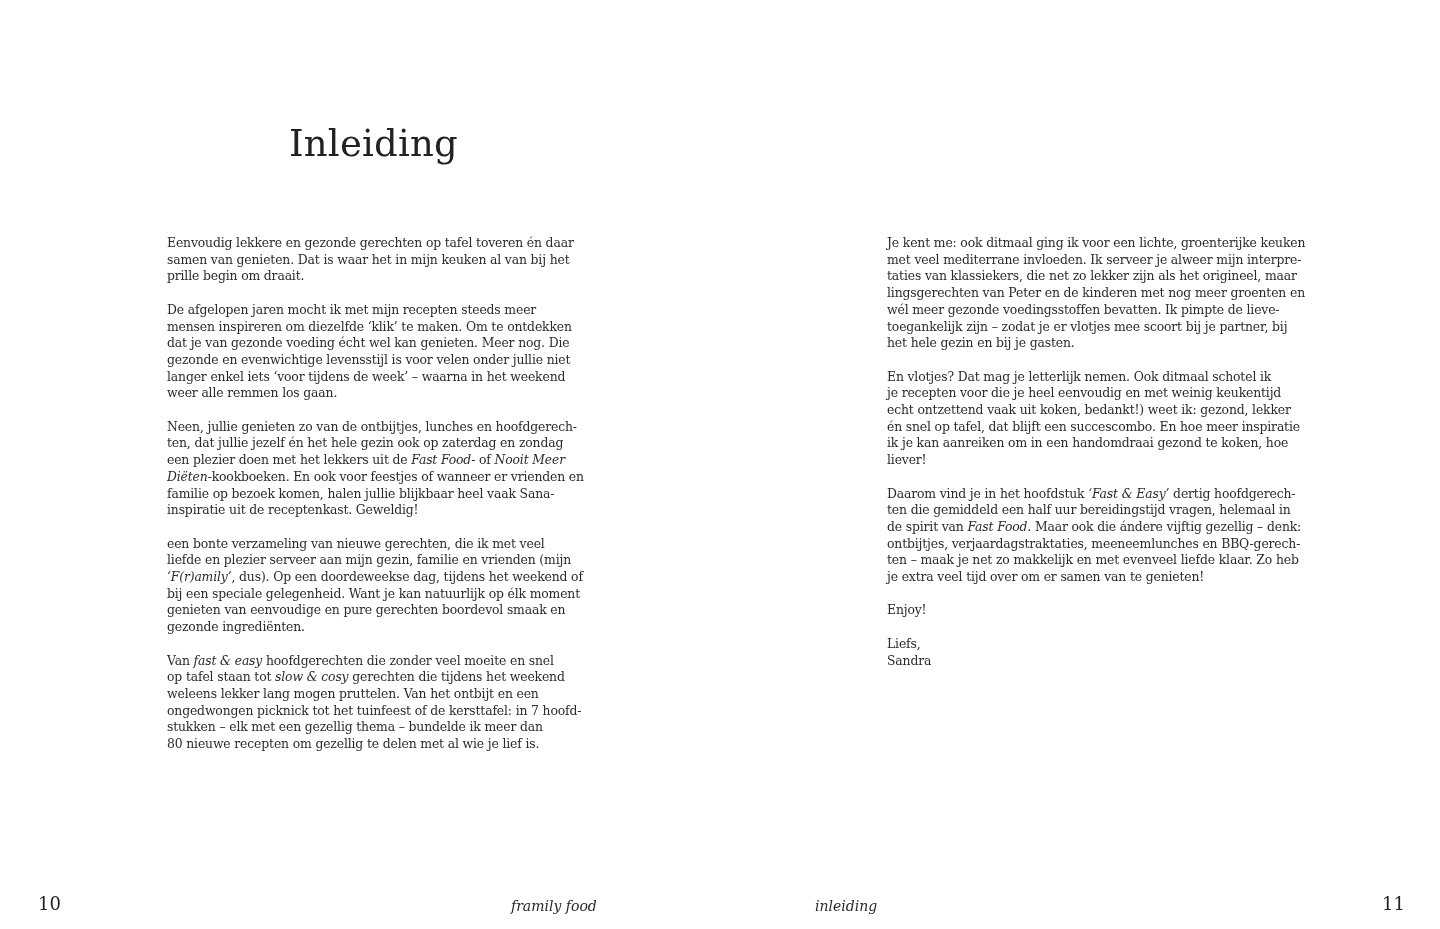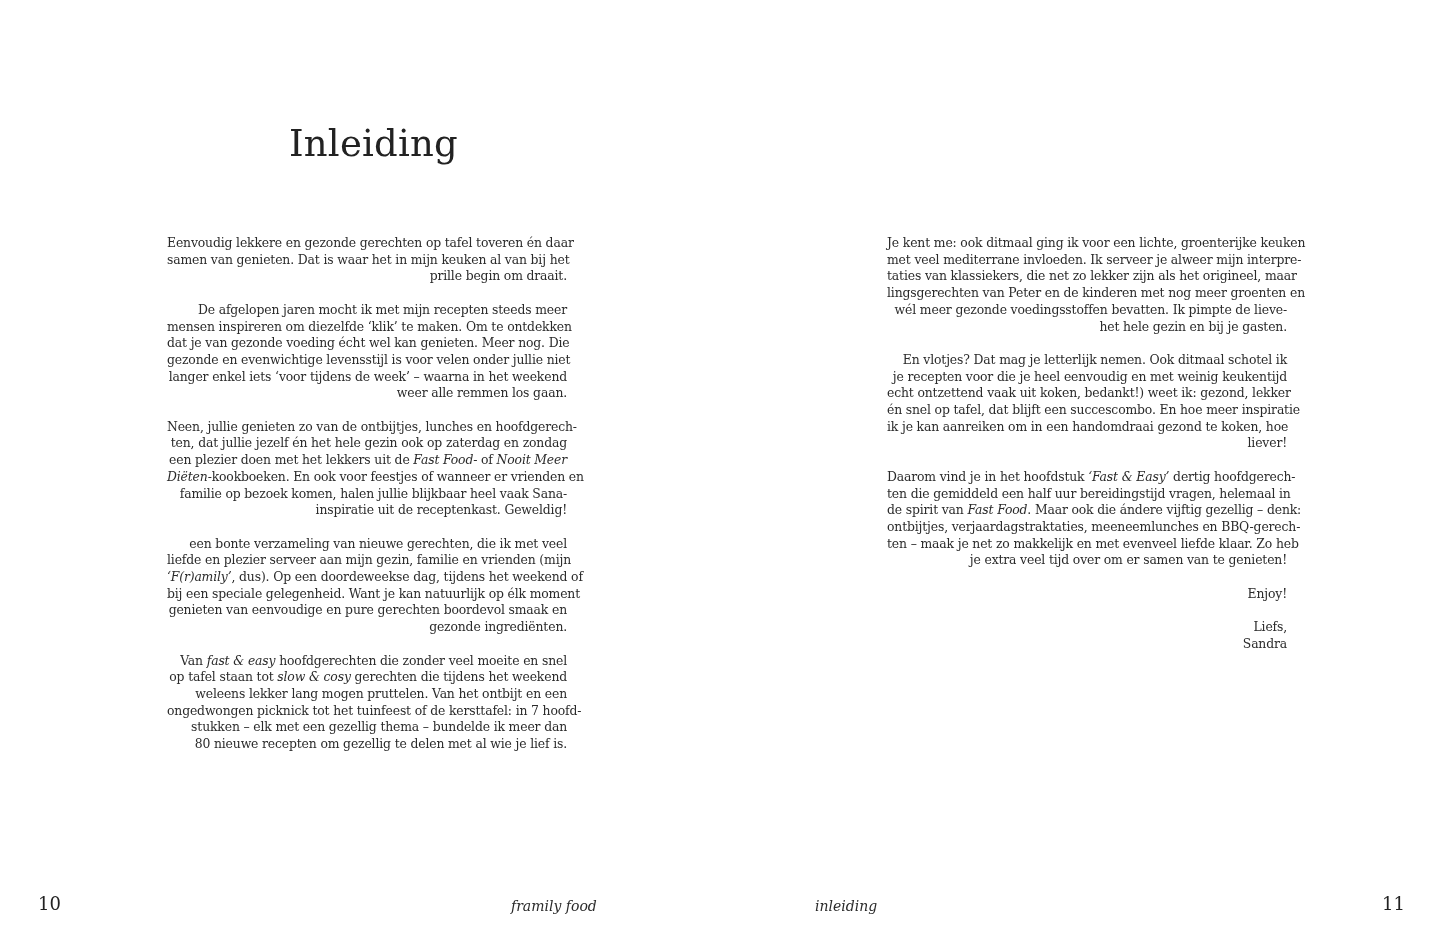--- a/index.html
+++ b/index.html
@@ -8,21 +8,21 @@
   .spread { position: absolute; left: 0; top: 0; width: 1440px; height: 742px; margin-top: 20px; }
   .page { position: absolute; top: 0; height: 929px; width: 720px; }
   .page.left { left: 0; }
   .page.right { left: 720px; }
   .title { position: absolute; left: 289px; top: 100px; margin: 0;
            font-family: "DejaVu Serif", "Liberation Serif", serif; font-weight: normal;
            font-size: 37px; letter-spacing: 0.2px; color: #222; line-height: 48px; }
   .col { position: absolute; width: 400px; }
   .col.left-col { left: 167px; top: 215px; }
   .col.right-col { left: 167px; top: 215px; }
-  .para { margin: 0 0 16.7px 0; text-align: right; }
+  .para { margin: 0 0 16.7px 0; }
   .line { display: block; white-space: nowrap; font-size: 12.4px; line-height: 16.7px;
           letter-spacing: -0.15px; color: #2b2b2b; }
   .line i, em { font-style: italic; }
   .folio { position: absolute; top: 872px; font-size: 18px; line-height: 24px; color: #222; text-align: right; }
   .running { position: absolute; top: 876px; font-size: 14px; font-style: italic; line-height: 20px; color: #2a2a2a; }
 </style>
 </head>
 <body>
 
 <div class="spread">
@@ -75,20 +75,21 @@
   </div>
 
   <div class="page right">
     <div class="col right-col">
       <p class="para">
         <span class="line">Je kent me: ook ditmaal ging ik voor een lichte, groenterijke keuken</span>
         <span class="line">met veel mediterrane invloeden. Ik serveer je alweer mijn interpre-</span>
         <span class="line">taties van klassiekers, die net zo lekker zijn als het origineel, maar</span>
         <span class="line">lingsgerechten van Peter en de kinderen met nog meer groenten en</span>
         <span class="line">wél meer gezonde voedingsstoffen bevatten. Ik pimpte de lieve-</span>
+        <span class="line">toegankelijk zijn – zodat je er vlotjes mee scoort bij je partner, bij</span>
         <span class="line">het hele gezin en bij je gasten.</span>
       </p>
       <p class="para">
         <span class="line"><span>En vlotjes? Dat mag je letterlijk nemen. Ook ditmaal schotel ik</span></span>
         <span class="line"><span>je recepten voor die je heel eenvoudig en met weinig keukentijd</span></span>
         <span class="line"><span>echt ontzettend vaak uit koken, bedankt!) weet ik: gezond, lekker</span></span>
         <span class="line"><span>én snel op tafel, dat blijft een succescombo. En hoe meer inspiratie</span></span>
         <span class="line"><span>ik je kan aanreiken om in een handomdraai gezond te koken, hoe</span></span>
         <span class="line"><span>liever!</span></span>
       </p>

